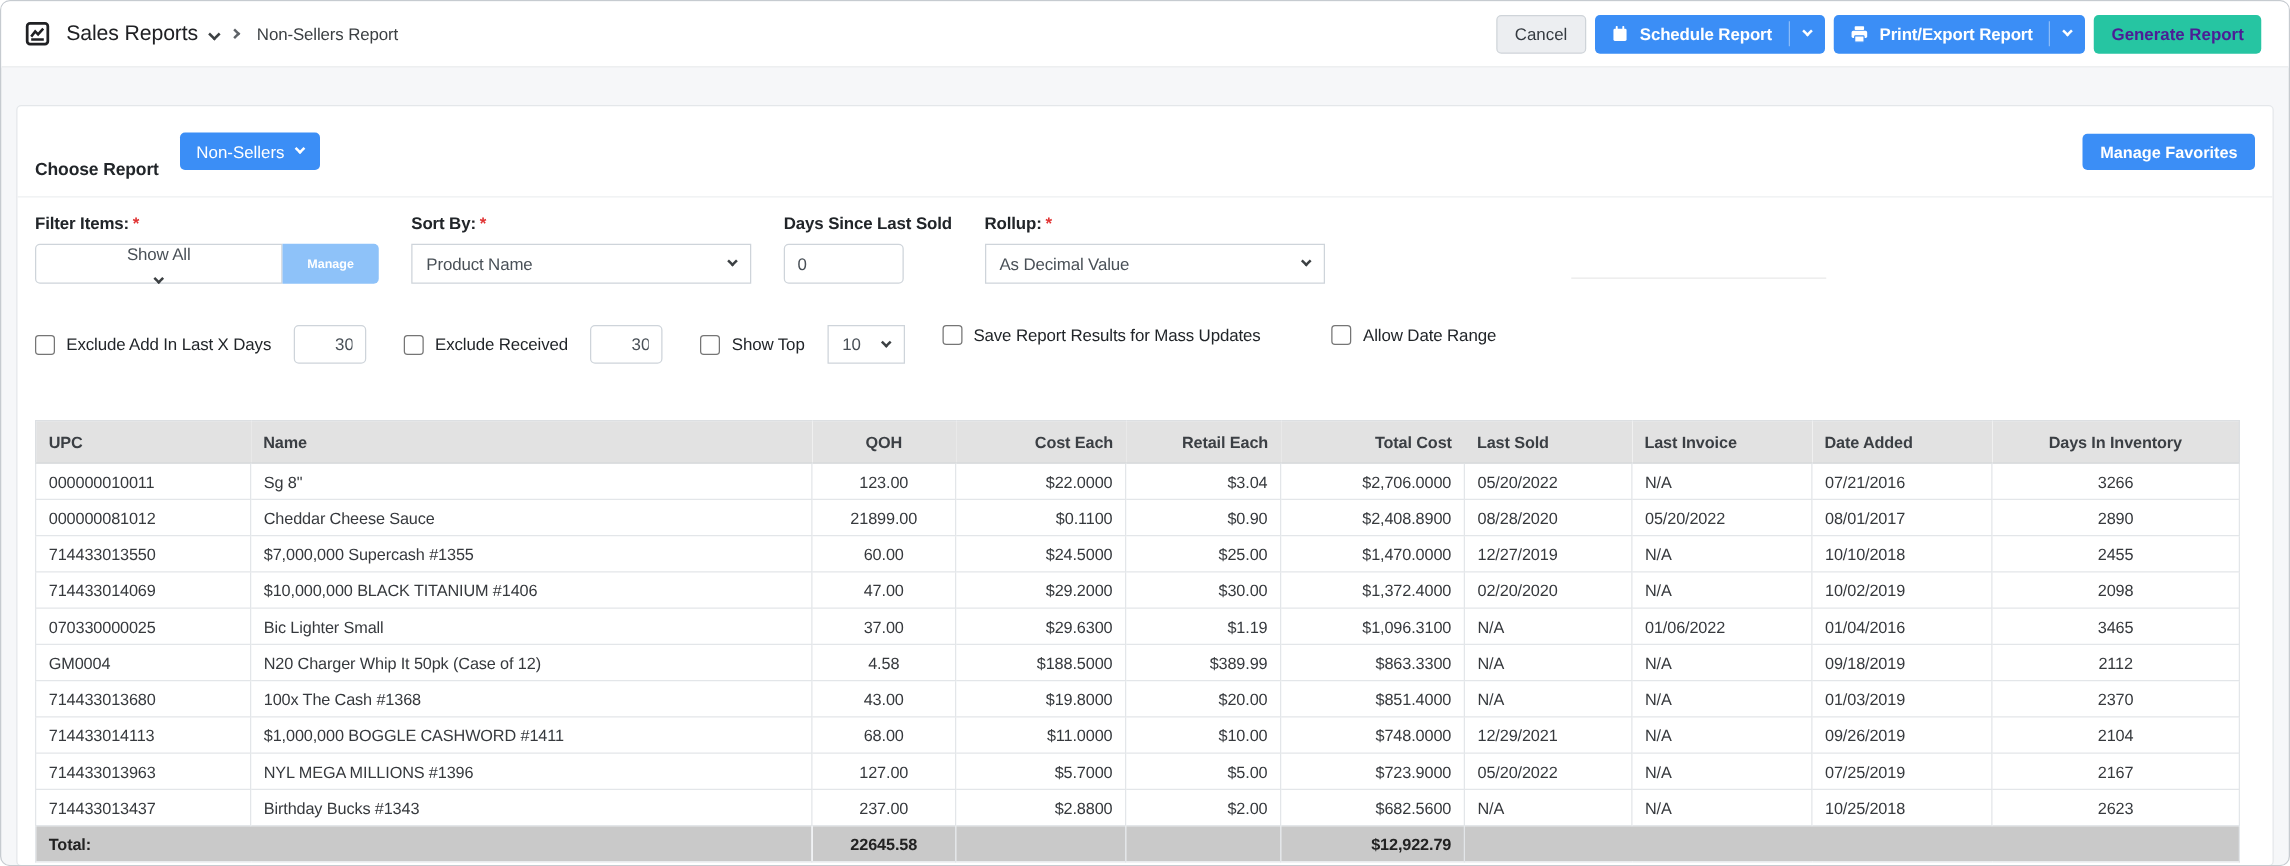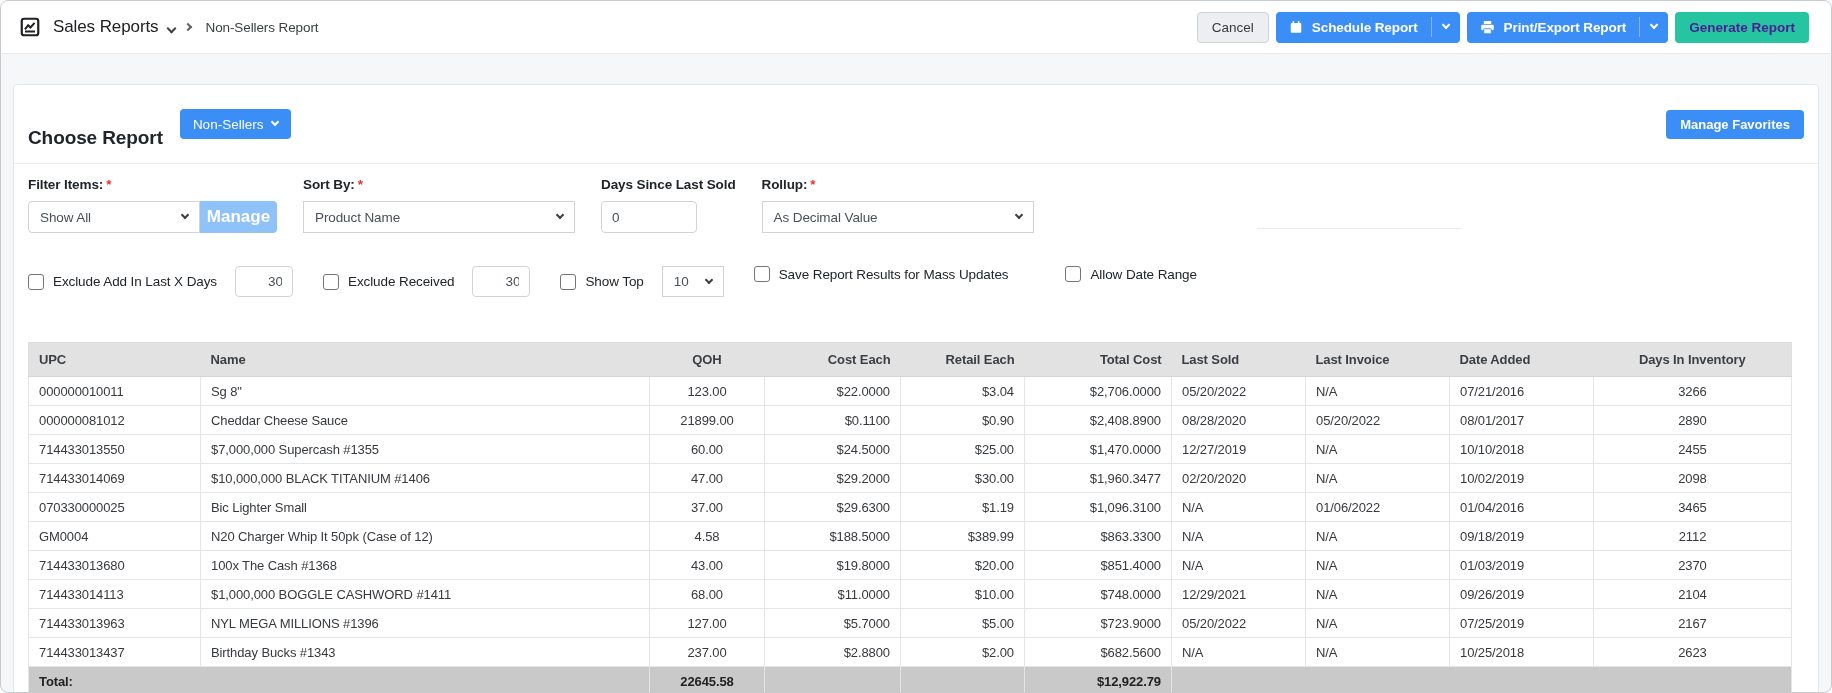--- a/index.html
+++ b/index.html
@@ -30,34 +30,34 @@
   .btn-blue .main{display:flex;align-items:center;gap:9px;padding:0 13px;height:100%;}
   .btn-blue .caret{display:flex;align-items:center;padding:0 11px;height:62%;border-left:1px solid rgba(255,255,255,.4);}
   .btn-teal{background:var(--teal);color:#4c1d95;border:none;padding:4px 14px;font-weight:600;}
 
   
   .page{padding:30px 12px 0;}
   .card{background:#fff;border:1px solid #e4e7ea;border-radius:4px;padding:14px 14px 2px;min-height:604px;}
 
   .row1{display:flex;align-items:center;justify-content:space-between;}
   .choose{display:flex;align-items:center;gap:17px;}
-  .lbl-bold{font-size:19px;font-weight:700;color:#212529;margin-top:28px;}
+  .lbl-bold{font-size:14px;font-weight:700;color:#212529;margin-top:28px;}
   .btn-report{height:30px;padding:0 13px;border-radius:4px;background:var(--blue);color:#fff;border:none;font-size:13.5px;display:inline-flex;align-items:center;gap:9px;cursor:pointer;}
   .btn-fav{height:29px;padding:0 14px;border-radius:4px;background:var(--blue);color:#fff;border:none;font-size:13px;font-weight:600;display:inline-flex;align-items:center;cursor:pointer;}
   .divider{border-top:1px solid #edeff1;margin:14px -14px 0;}
 
   
   .filters{position:relative;display:flex;padding-top:13px;}
   .fgroup{margin-right:26px;}
   .flabel{font-size:13.5px;font-weight:700;margin-bottom:9px;white-space:nowrap;}
   .req{color:var(--red);margin-left:3px;font-weight:700;}
   .control{height:32px;border:1px solid var(--border);border-radius:0;font-size:13.5px;color:#495057;background:#fff;display:flex;align-items:center;justify-content:space-between;padding:0 11px;cursor:pointer;}
   .joined{display:flex;}
-  .joined .control{border-radius:4px 0 0 4px;width:172px;}
-  .btn-manage{width:77px;border:none;border-radius:0 4px 4px 0;background:var(--blue-light);color:#fff;font-size:17px;font-weight:600;cursor:pointer;}
+  .joined .control{border-radius:4px 0 0 4px;width:198px;flex-direction:column;}
+  .btn-manage{width:77px;border:none;border-radius:0 4px 4px 0;background:var(--blue-light);color:#fff;font-size:10px;font-weight:600;cursor:pointer;}
   .w-sort{width:272px;}
   .w-days{width:96px;}
   .w-rollup{width:272px;}
   input.txt{height:32px;border:1px solid var(--border);border-radius:4px;font-size:13.5px;color:#495057;padding:0 10px;font-family:inherit;}
   .faint-line{position:absolute;left:1229px;top:64px;width:204px;border-top:1px solid #e9e9e9;}
 
   
   .options{display:flex;align-items:flex-start;margin-top:33px;font-size:13.5px;color:#212529;}
   .opt{display:flex;align-items:center;margin-right:30px;}
   .cb{width:16px;height:16px;border:1px solid #757575;border-radius:3px;background:#fff;margin-right:9px;flex:0 0 auto;cursor:pointer;}
@@ -280,21 +280,21 @@
                 <td class="al">N/A</td>
                 <td class="al">10/10/2018</td>
                 <td class="ac">2455</td>
               </tr>
               <tr>
                 <td class="al">714433014069</td>
                 <td class="al">$10,000,000 BLACK TITANIUM #1406</td>
                 <td class="ac">47.00</td>
                 <td class="ar">$29.2000</td>
                 <td class="ar">$30.00</td>
-                <td class="ar">$1,960.3477</td>
+                <td class="ar">$1,372.4000</td>
                 <td class="al">02/20/2020</td>
                 <td class="al">N/A</td>
                 <td class="al">10/02/2019</td>
                 <td class="ac">2098</td>
               </tr>
               <tr>
                 <td class="al">070330000025</td>
                 <td class="al">Bic Lighter Small</td>
                 <td class="ac">37.00</td>
                 <td class="ar">$29.6300</td>

